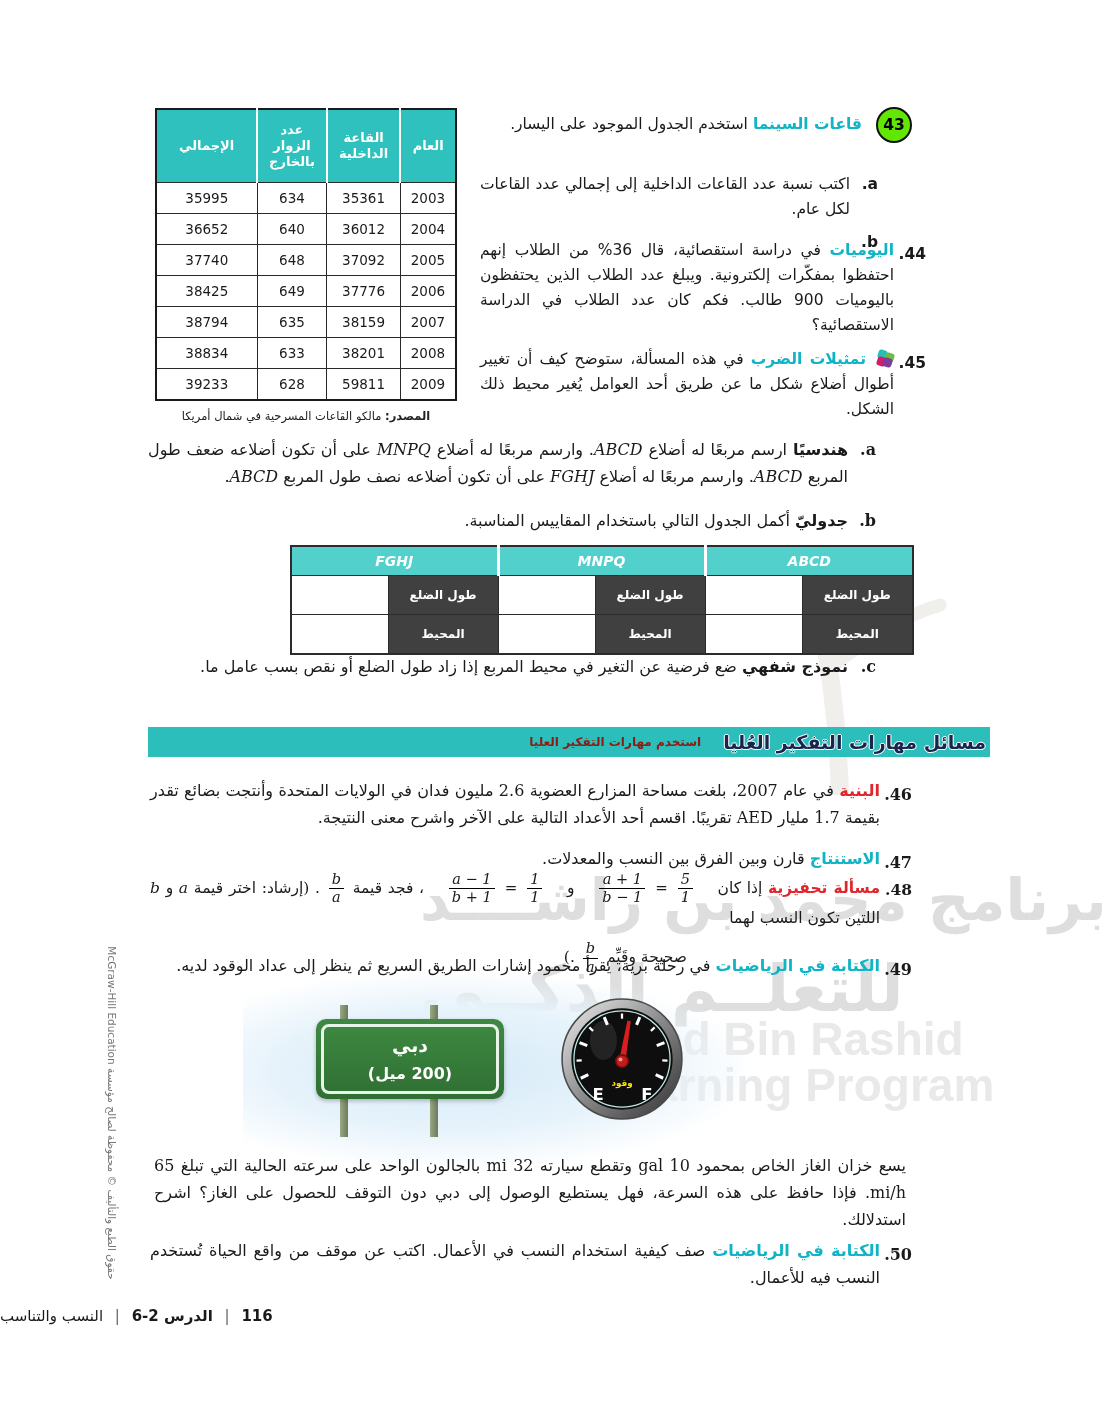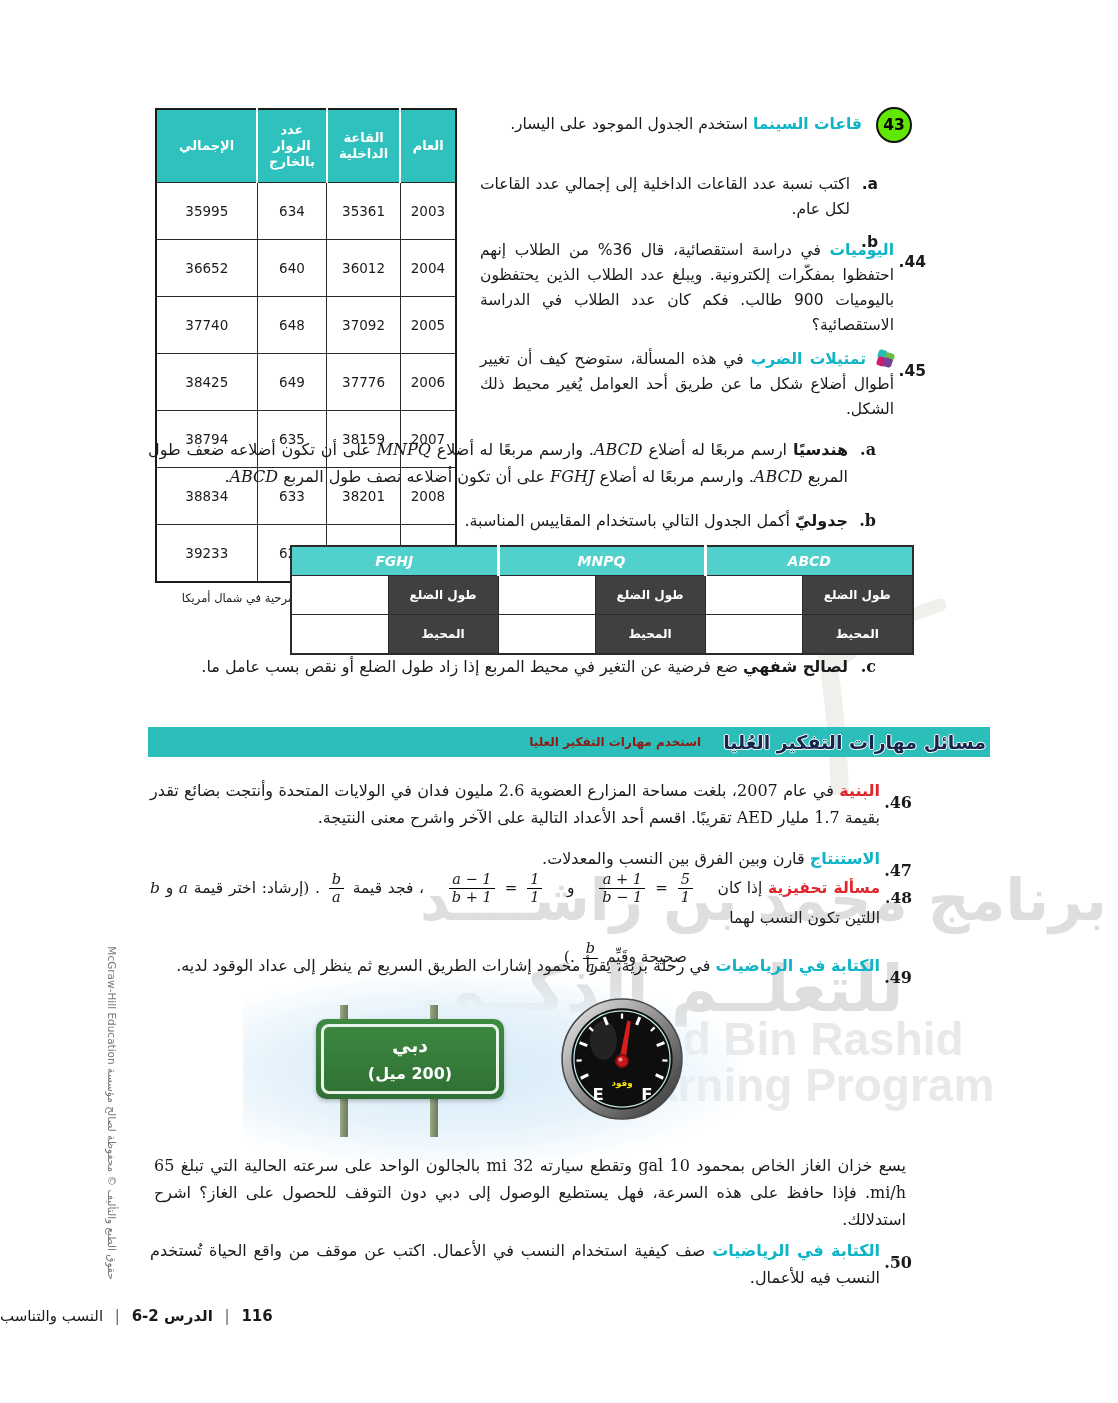--- a/index.html
+++ b/index.html
@@ -9,34 +9,34 @@
   .wm{position:absolute;z-index:0;color:#dedede;font-weight:bold;white-space:nowrap;pointer-events:none;}
   .wm-en{color:#e9e9e9;font-family:"Liberation Sans",sans-serif;}
   .wm-tree{position:absolute;z-index:0;pointer-events:none;}
   .content{position:relative;z-index:1;}
   
   .cinema-wrap{position:absolute;left:155px;top:108px;width:302px;}
   table.cinema{border-collapse:collapse;border:2.6px solid #1a1a1a;width:302px;direction:rtl;}
   table.cinema th{background:#2fc1bd;color:#fff;font-weight:bold;font-size:13px;line-height:1.25;
                   padding:6px 2px;height:60px;vertical-align:middle;text-align:center;}
   table.cinema th:not(:last-child){border-left:2.6px solid #fff;}
-  table.cinema td{border:1.6px solid #2a2a2a;text-align:center;font-size:13.5px;padding:20px 2px;background:#fff;}
+  table.cinema td{border:1.6px solid #2a2a2a;text-align:center;font-size:13.5px;padding:7px 2px;background:#fff;}
   .source-note{margin-top:8px;font-size:11.5px;text-align:center;color:#222;}
   
   .col-right{position:absolute;left:480px;top:112px;width:446px;font-size:15.5px;line-height:25px;text-align:justify;}
   .p-head{position:relative;padding-right:64px;margin-bottom:24px;min-height:36px;}
   .badge{position:absolute;right:14px;top:-5px;width:32px;height:32px;border-radius:50%;
          background:#62e603;border:2.5px solid #101010;display:flex;align-items:center;justify-content:center;
          font-weight:bold;font-size:15.5px;color:#000;}
   .kw-teal{color:#0fb4c6;font-weight:bold;}
   .kw-red{color:#e1262b;font-weight:bold;}
   .sub43{position:relative;padding-right:76px;margin-bottom:8px;}
   .sub43 .marker{position:absolute;right:48px;top:0;font-weight:bold;}
   .numprob{position:relative;padding-right:32px;margin-bottom:9px;}
-  .numprob .marker{position:absolute;right:0;top:12px;font-weight:bold;}
+  .numprob .marker{position:absolute;right:0;top:4px;font-weight:bold;}
   
   .naskh{font-family:"DejaVu Serif","DejaVu Sans",serif;}
   .fw{position:absolute;left:148px;width:778px;font-size:16px;line-height:27px;text-align:justify;}
   .fw2{position:absolute;left:150px;width:762px;font-size:16px;line-height:27px;text-align:justify;}
   .subfull{position:relative;padding-right:78px;}
   .subfull .marker{position:absolute;right:50px;top:0;font-weight:bold;}
   .blabel{font-weight:bold;}
   .mathvar{font-family:"DejaVu Serif",serif;font-style:italic;}
   
   table.ptable{position:absolute;left:290px;top:545px;border-collapse:collapse;border:2.4px solid #2b2b2b;direction:ltr;}
@@ -245,21 +245,21 @@
         <td class="lbl">المحيط</td>
         <td class="blank"></td>
         <td class="lbl">المحيط</td>
       </tr>
     </tbody>
       </table>
 
     <div class="fw naskh" style="top:653px;">
       <div class="subfull">
         <span class="marker">c.</span>
-        <span class="blabel">لصالح شفهي</span>
+        <span class="blabel">نموذج شفهي</span>
         <span>ضع فرضية عن التغير في محيط المربع إذا زاد طول الضلع أو نقص بسب عامل ما.</span>
       </div>
     </div>
 
     <div class="banner">
       <span class="btitle">مسائل مهارات التفكير العُليا</span>
       <span class="bsub">استخدم مهارات التفكير العليا</span>
     </div>
 
     <div class="fw2 naskh" style="top:777px;">

